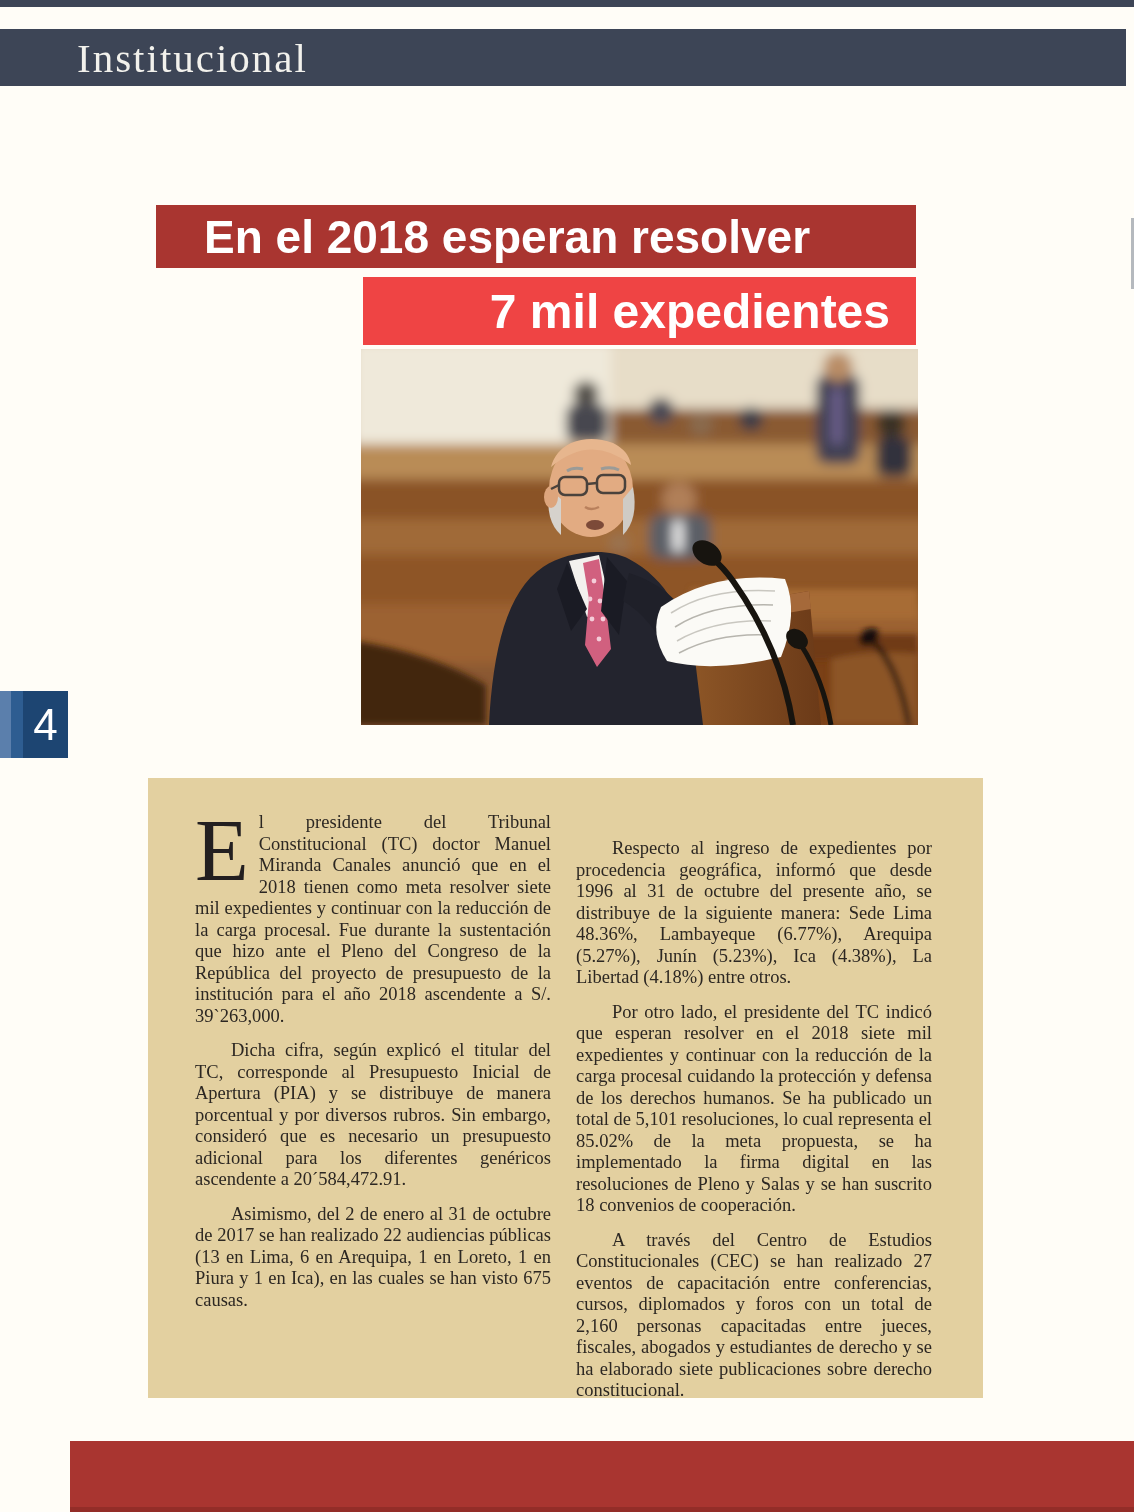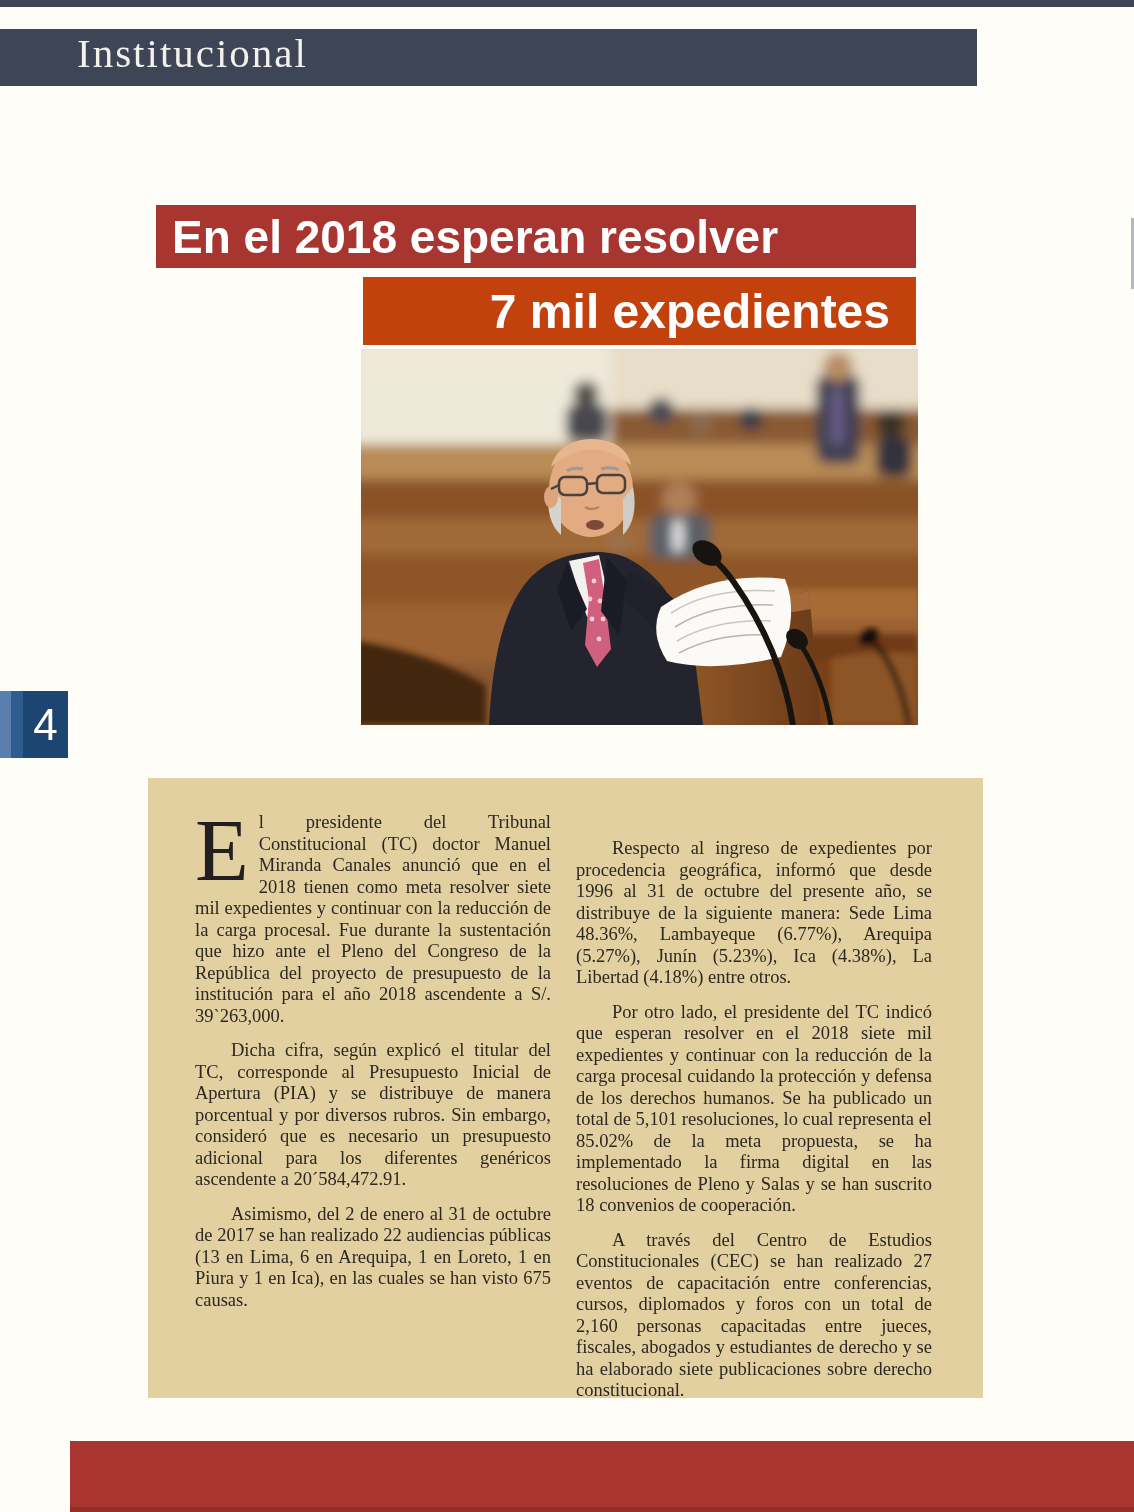--- a/index.html
+++ b/index.html
@@ -1,33 +1,33 @@
 <!DOCTYPE html>
 <html><head>
 <meta charset="utf-8">
 <style>
   html,body{margin:0;padding:0;background:#fffdf7;}
   .page{position:relative;width:1134px;height:1512px;background:#fffdf7;overflow:hidden;
         font-family:"Liberation Serif", serif;}
 
   
   .top-strip{position:absolute;left:0;top:0;width:1134px;height:7px;background:#3d4556;}
-  .section-bar{position:absolute;left:0;top:29px;width:977px;height:57px;background:#3d4556;
-        display:flex;}
+  .section-bar{position:absolute;left:0;top:29px;width:1126px;height:57px;background:#3d4556;
+        display:flex;align-items:center;}
   .section-label{margin-left:77px;color:#f2f1ec;font-family:"Liberation Serif",serif;
         font-size:41px;font-weight:400;letter-spacing:2px;}
 
   
   .kicker{position:absolute;left:160px;top:130px;font-family:"Liberation Sans",sans-serif;
         font-size:45px;color:#221e1f;letter-spacing:0px;}
   .banner-red{position:absolute;left:156px;top:205px;width:760px;height:63px;background:#a93530;
         display:flex;align-items:center;}
-  .banner-red span{margin-left:16px;color:#fff;font-family:"Liberation Sans",sans-serif;
+  .banner-red span{margin-left:48px;color:#fff;font-family:"Liberation Sans",sans-serif;
         font-weight:bold;font-size:46px;}
-  .banner-black{position:absolute;left:363px;top:277px;width:553px;height:68px;background:#c2410c;
+  .banner-black{position:absolute;left:363px;top:277px;width:553px;height:68px;background:#ef4444;
         display:flex;align-items:center;justify-content:flex-end;}
   .banner-black span{margin-right:26px;color:#fff;font-family:"Liberation Sans",sans-serif;
         font-weight:bold;font-size:48px;}
 
   
   .photo{position:absolute;left:361px;top:349px;width:557px;height:376px;overflow:hidden;background:#8a5830;}
   .photo svg{display:block;}
 
   
   .pagenum-wrap{position:absolute;left:0;top:691px;height:67px;}

